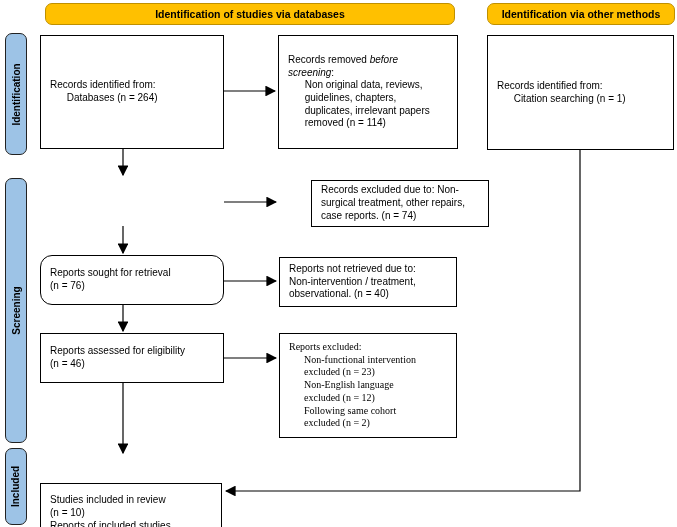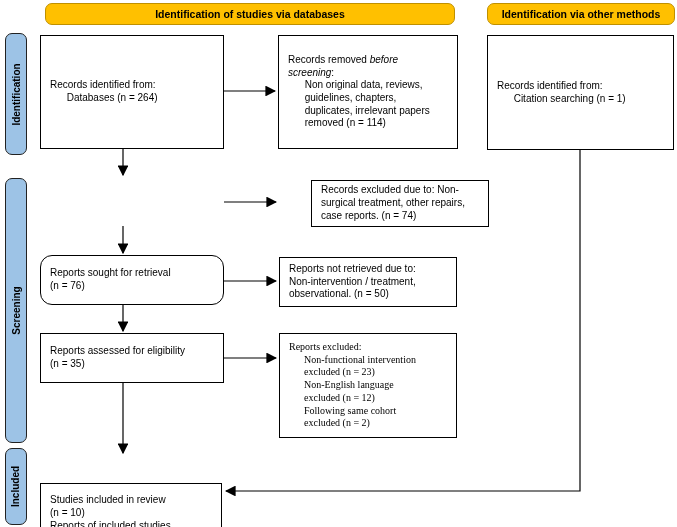--- a/index.html
+++ b/index.html
@@ -106,26 +106,26 @@
   </div>
 
   <div class="box" id="box-sought">
     <div class="txt">Reports sought for retrieval
 (n = 76)</div>
   </div>
 
   <div class="box" id="box-notretrieved">
     <div class="txt">Reports not retrieved due to:
 Non-intervention / treatment,
-observational. (n = 50)</div>
+observational. (n = 40)</div>
   </div>
 
   <div class="box" id="box-assessed">
     <div class="txt">Reports assessed for eligibility
-(n = 35)</div>
+(n = 46)</div>
   </div>
 
   <div class="box" id="box-reportsexcluded">
     <div class="txt">Reports excluded:
       Non-functional intervention
       excluded (n = 23)
       Non-English language
       excluded (n = 12)
       Following same cohort
       excluded (n = 2)</div>

